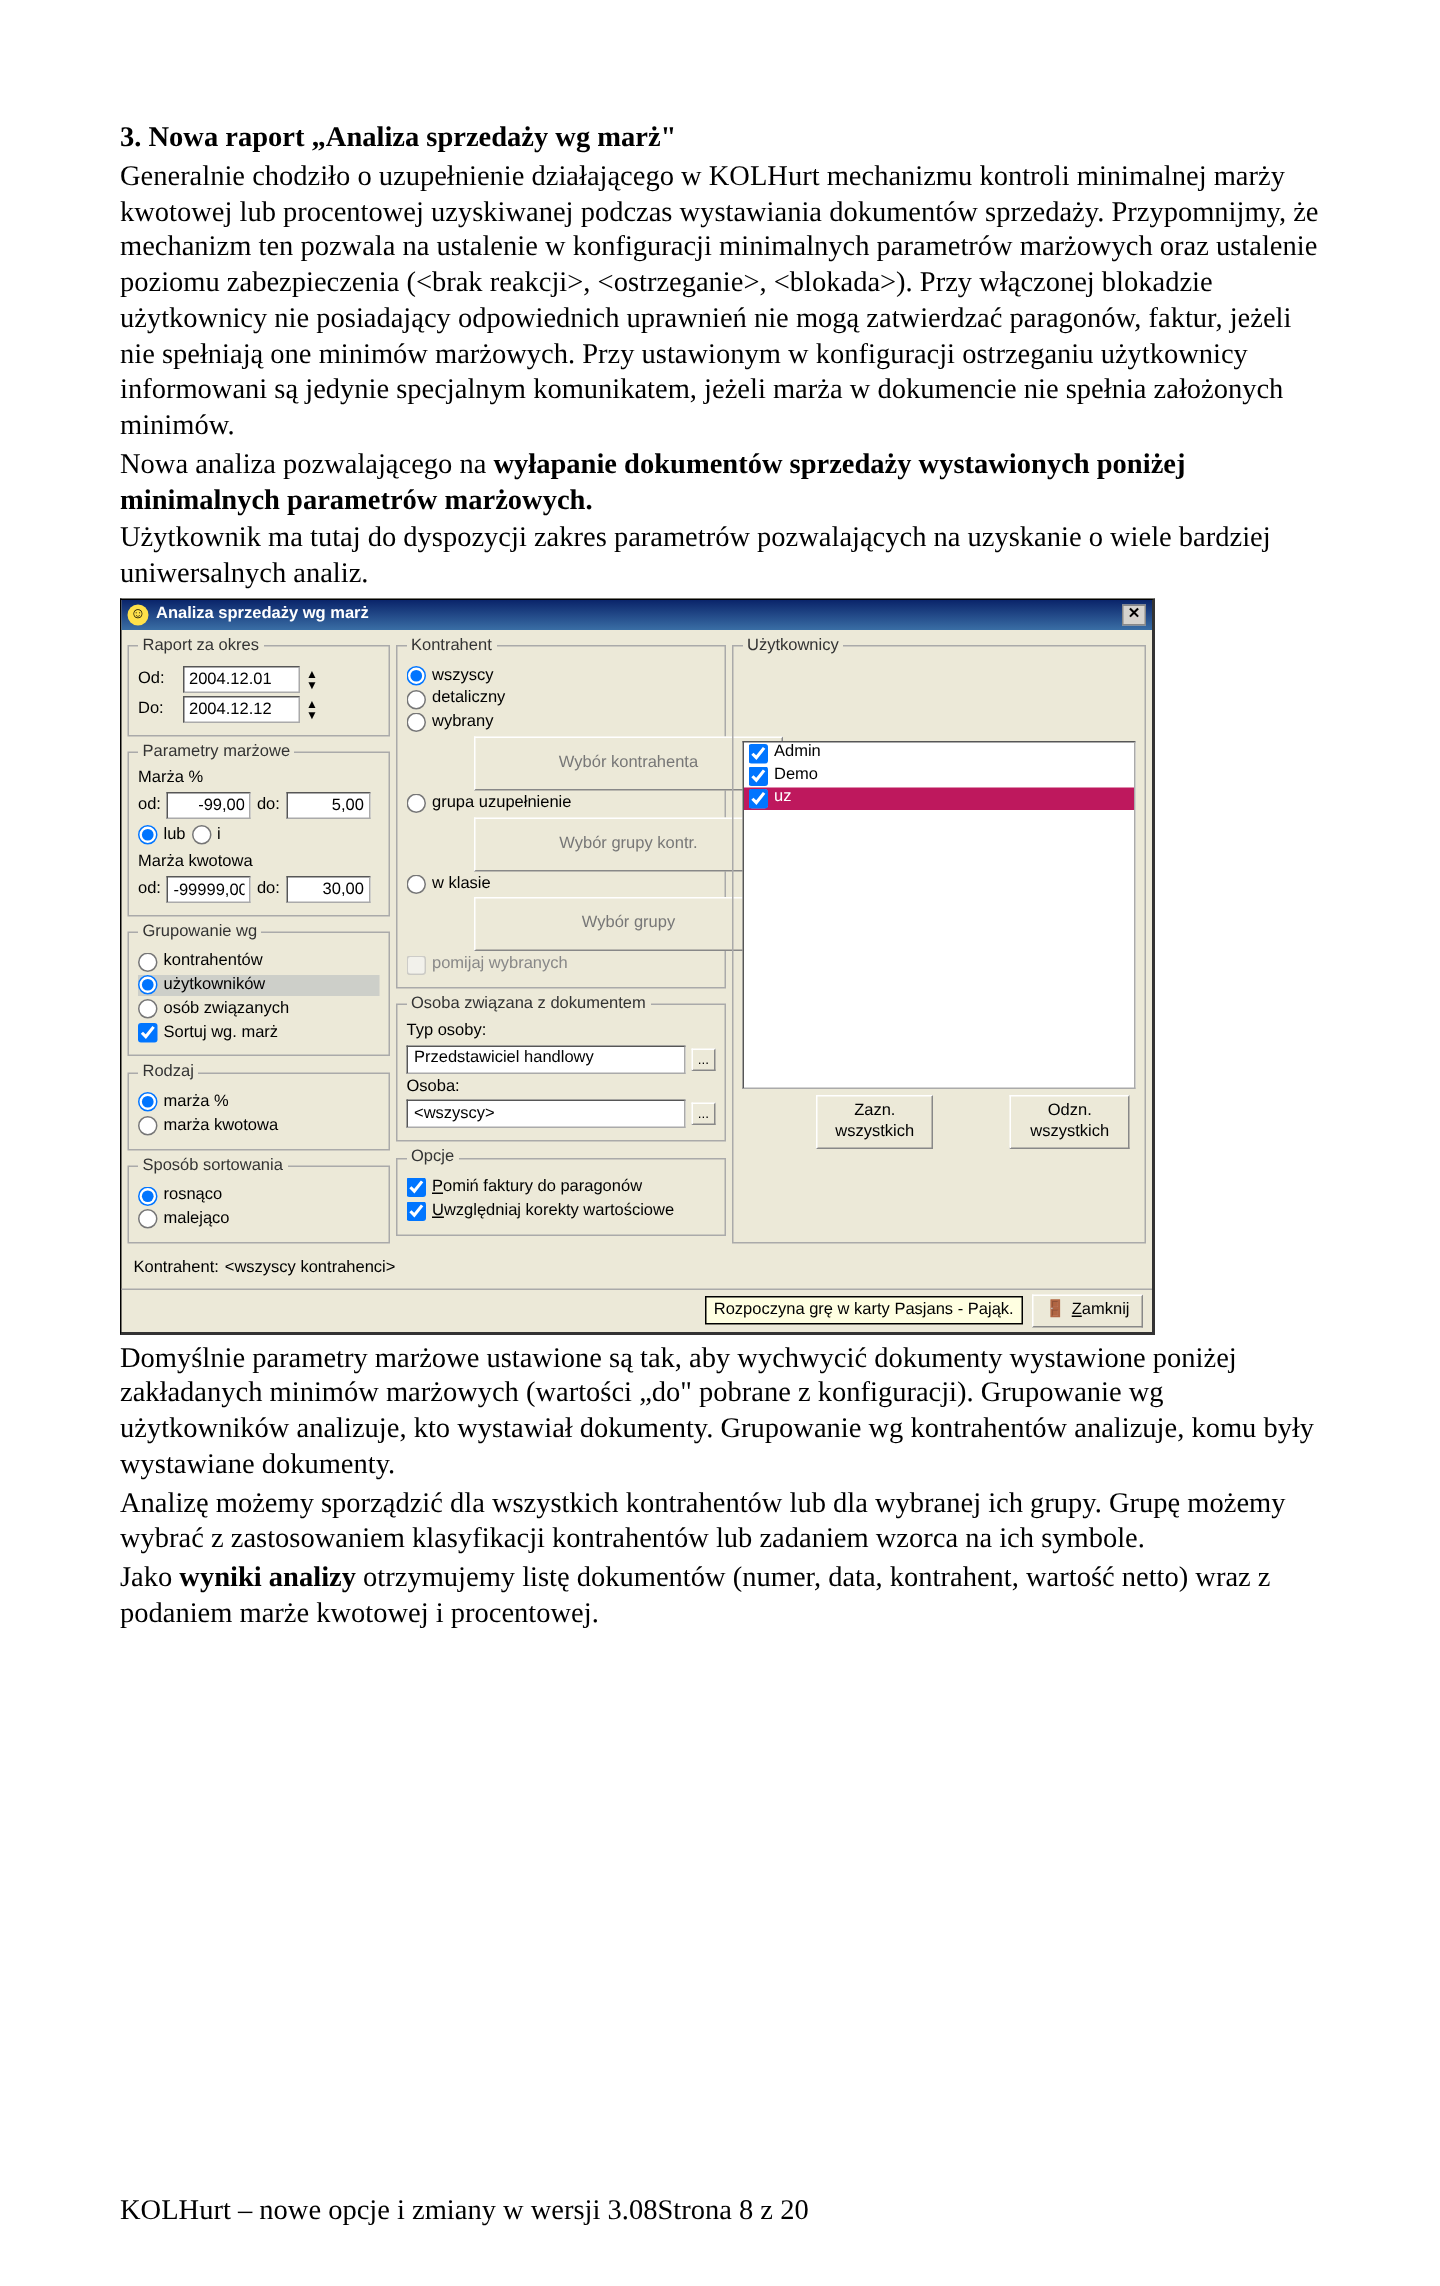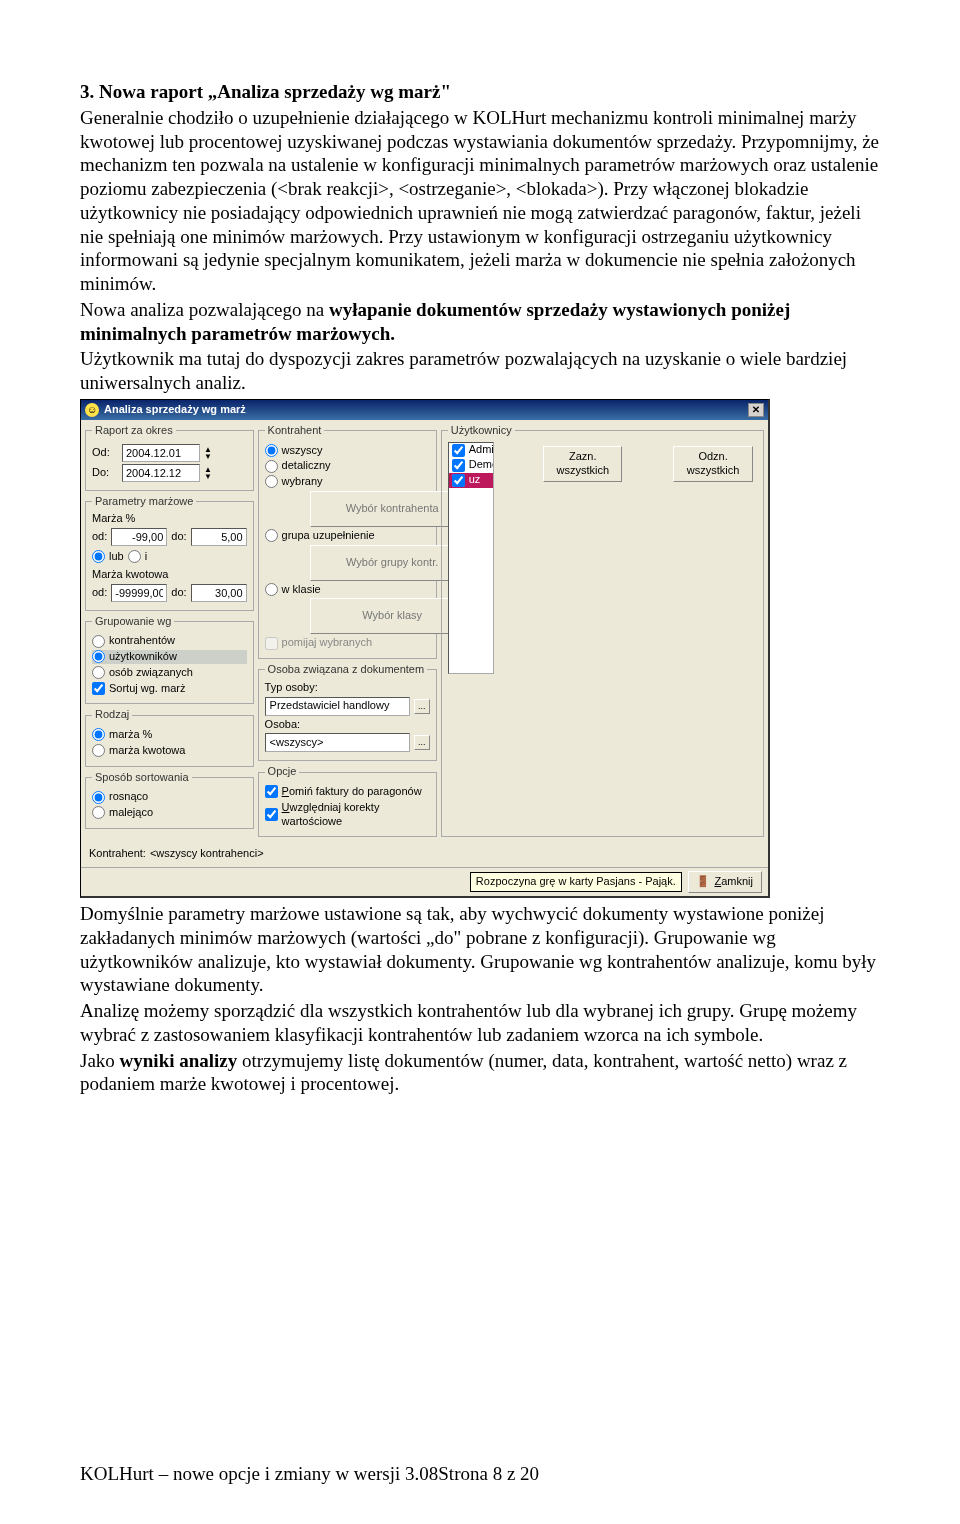--- a/index.html
+++ b/index.html
@@ -286,21 +286,21 @@
         <button class="btn wide" disabled="">Wybór kontrahenta</button>
         <label class="radio">
             <input type="radio" style="">
             <span>grupa uzupełnienie</span>
           </label>
         <button class="btn wide" disabled="">Wybór grupy kontr.</button>
         <label class="radio">
             <input type="radio" style="">
             <span>w klasie</span>
           </label>
-        <button class="btn wide" disabled="">Wybór klasy</button>
+        <button class="btn wide" disabled="">Wybór grupy</button>
         <label class="check disabled">
             <input type="checkbox" disabled="" style="">
             <span>pomijaj wybranych</span>
           </label>
       </fieldset>
 
       <fieldset>
         <legend>Osoba związana z dokumentem</legend>
         <div>Typ osoby:</div>
         <div class="row">
@@ -325,21 +325,21 @@
             <span><u>P</u><span>omiń faktury do paragonów</span></span>
           </label>
         <label class="check">
             <input type="checkbox" checked="" style="">
             <span><u>U</u><span>względniaj korekty wartościowe</span></span>
           </label>
       </fieldset>
     </div>
 
     <div class="col col3">
-      <fieldset style="flex:1; display:flex; flex-direction:row;">
+      <fieldset style="flex:1; display:flex; flex-direction:column;justify-content:center;">
         <legend>Użytkownicy</legend>
         <div class="userlist">
           <label class="item">
               <input type="checkbox" checked="" style="">
               <span>Admin</span>
             </label>
           <label class="item">
               <input type="checkbox" checked="" style="">
               <span>Demo</span>
             </label>

